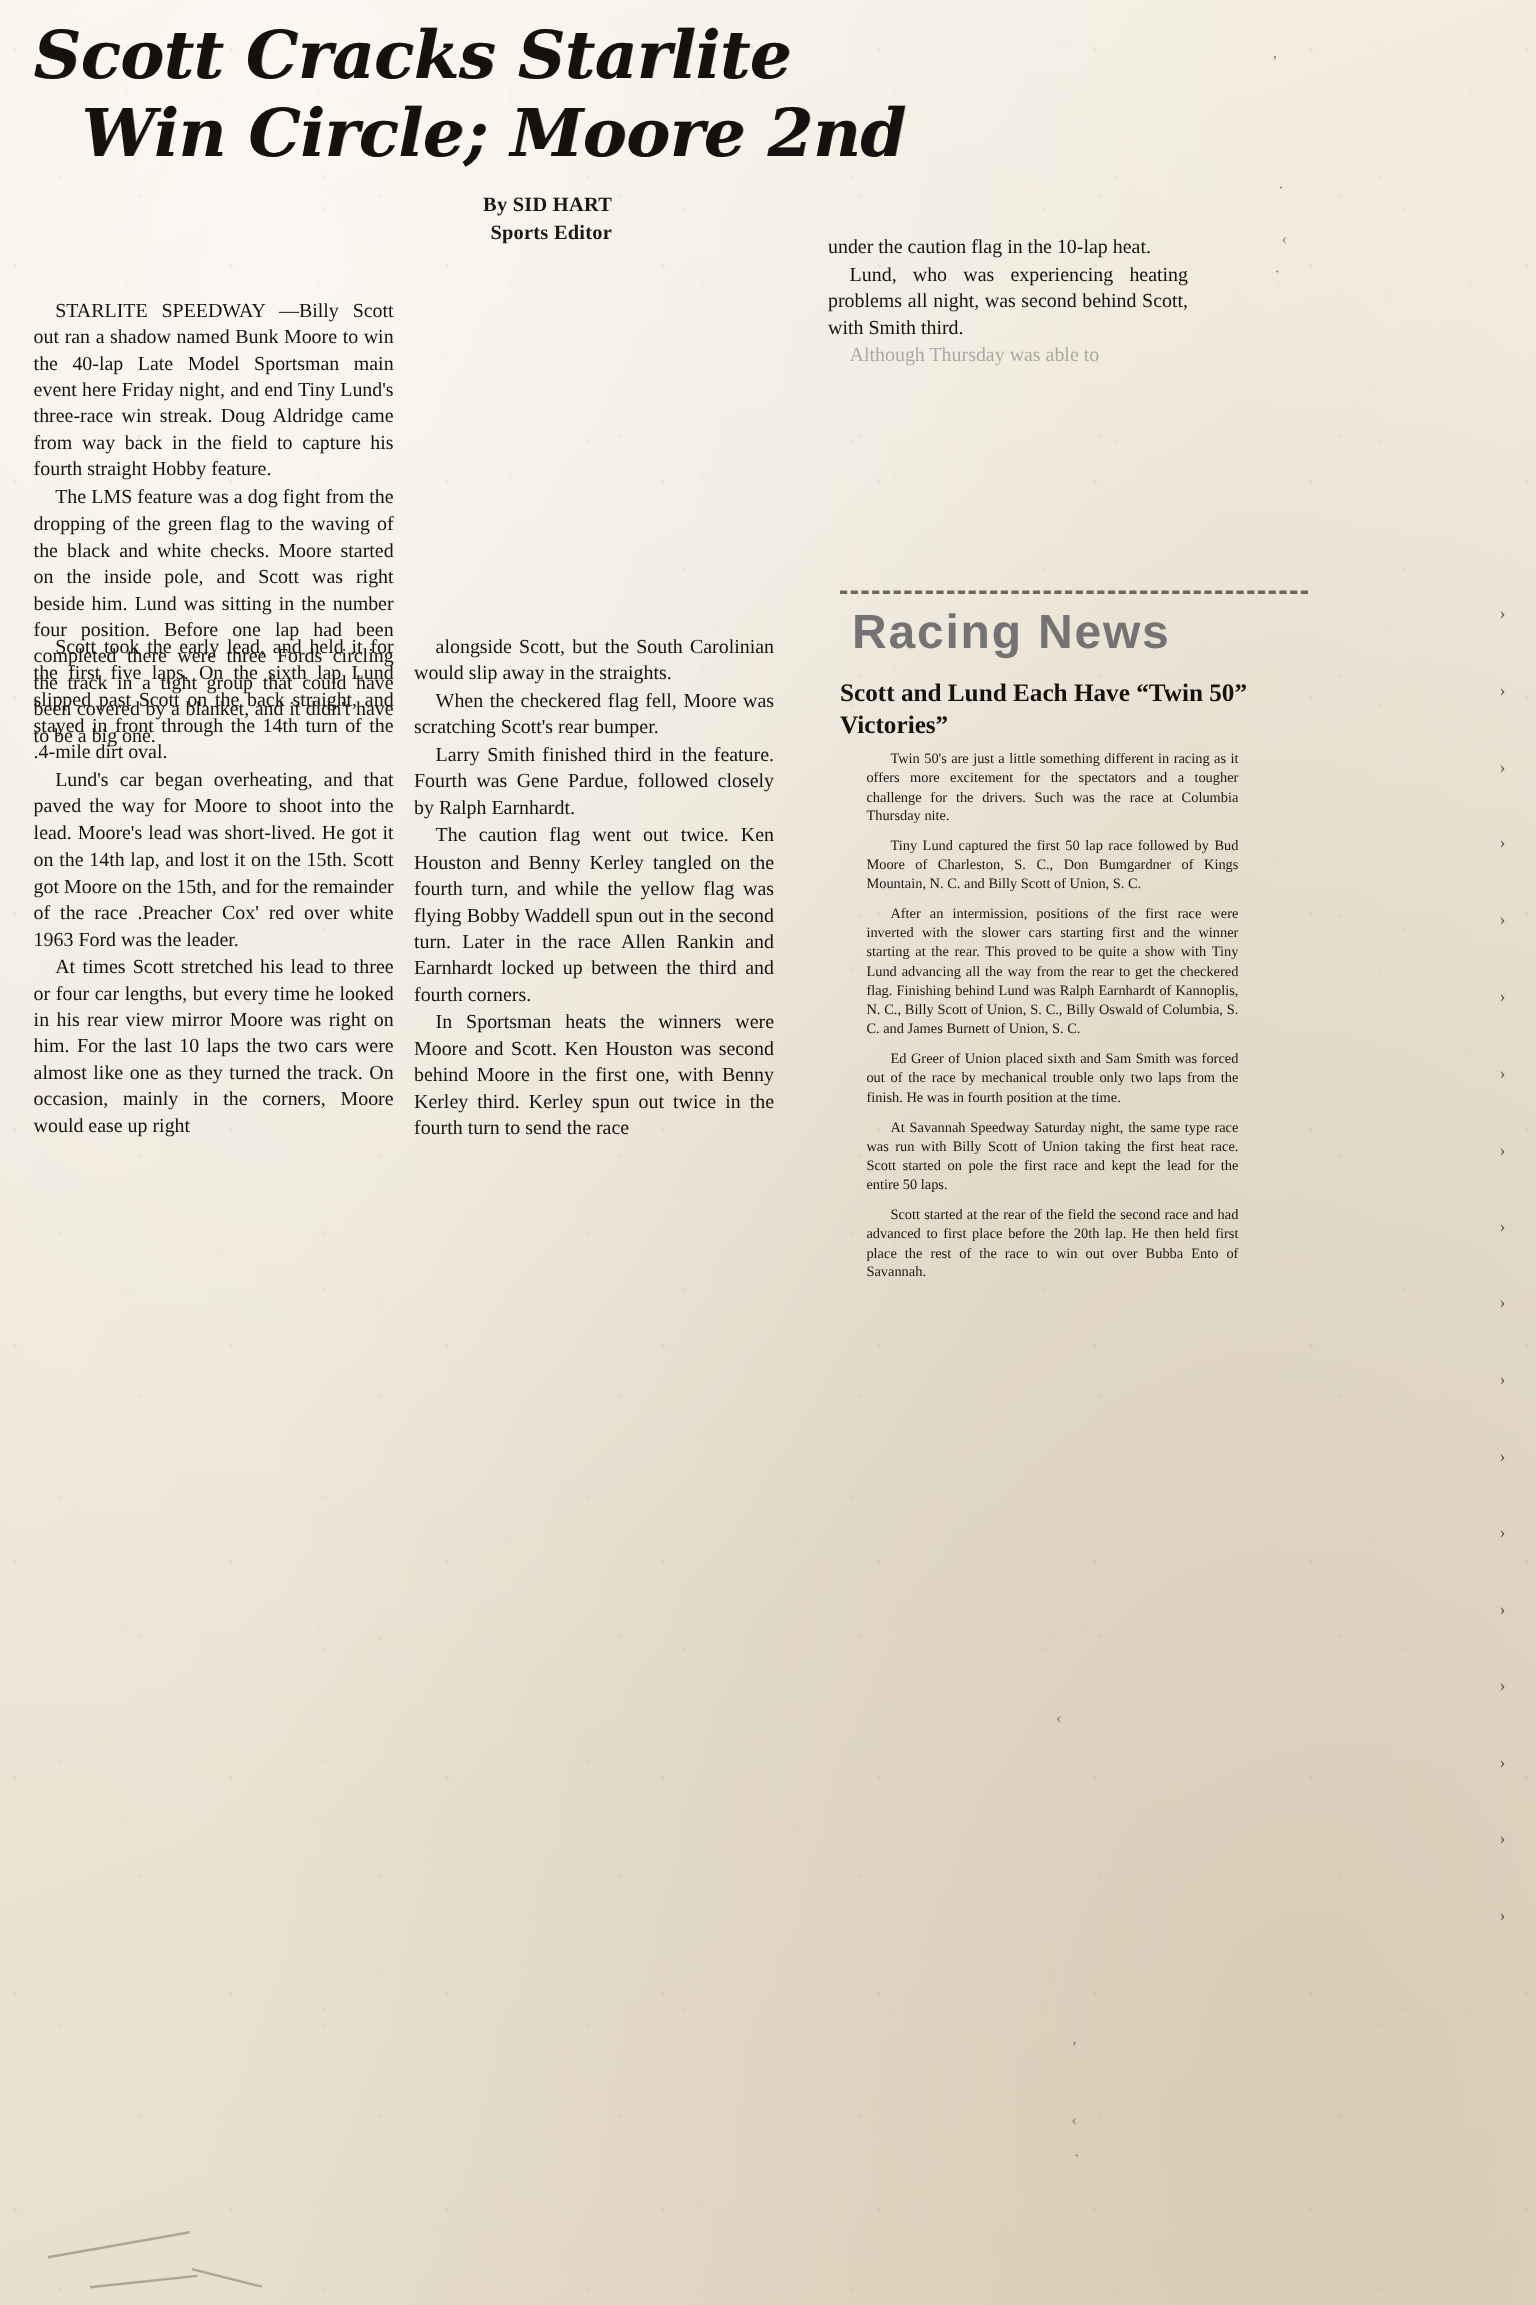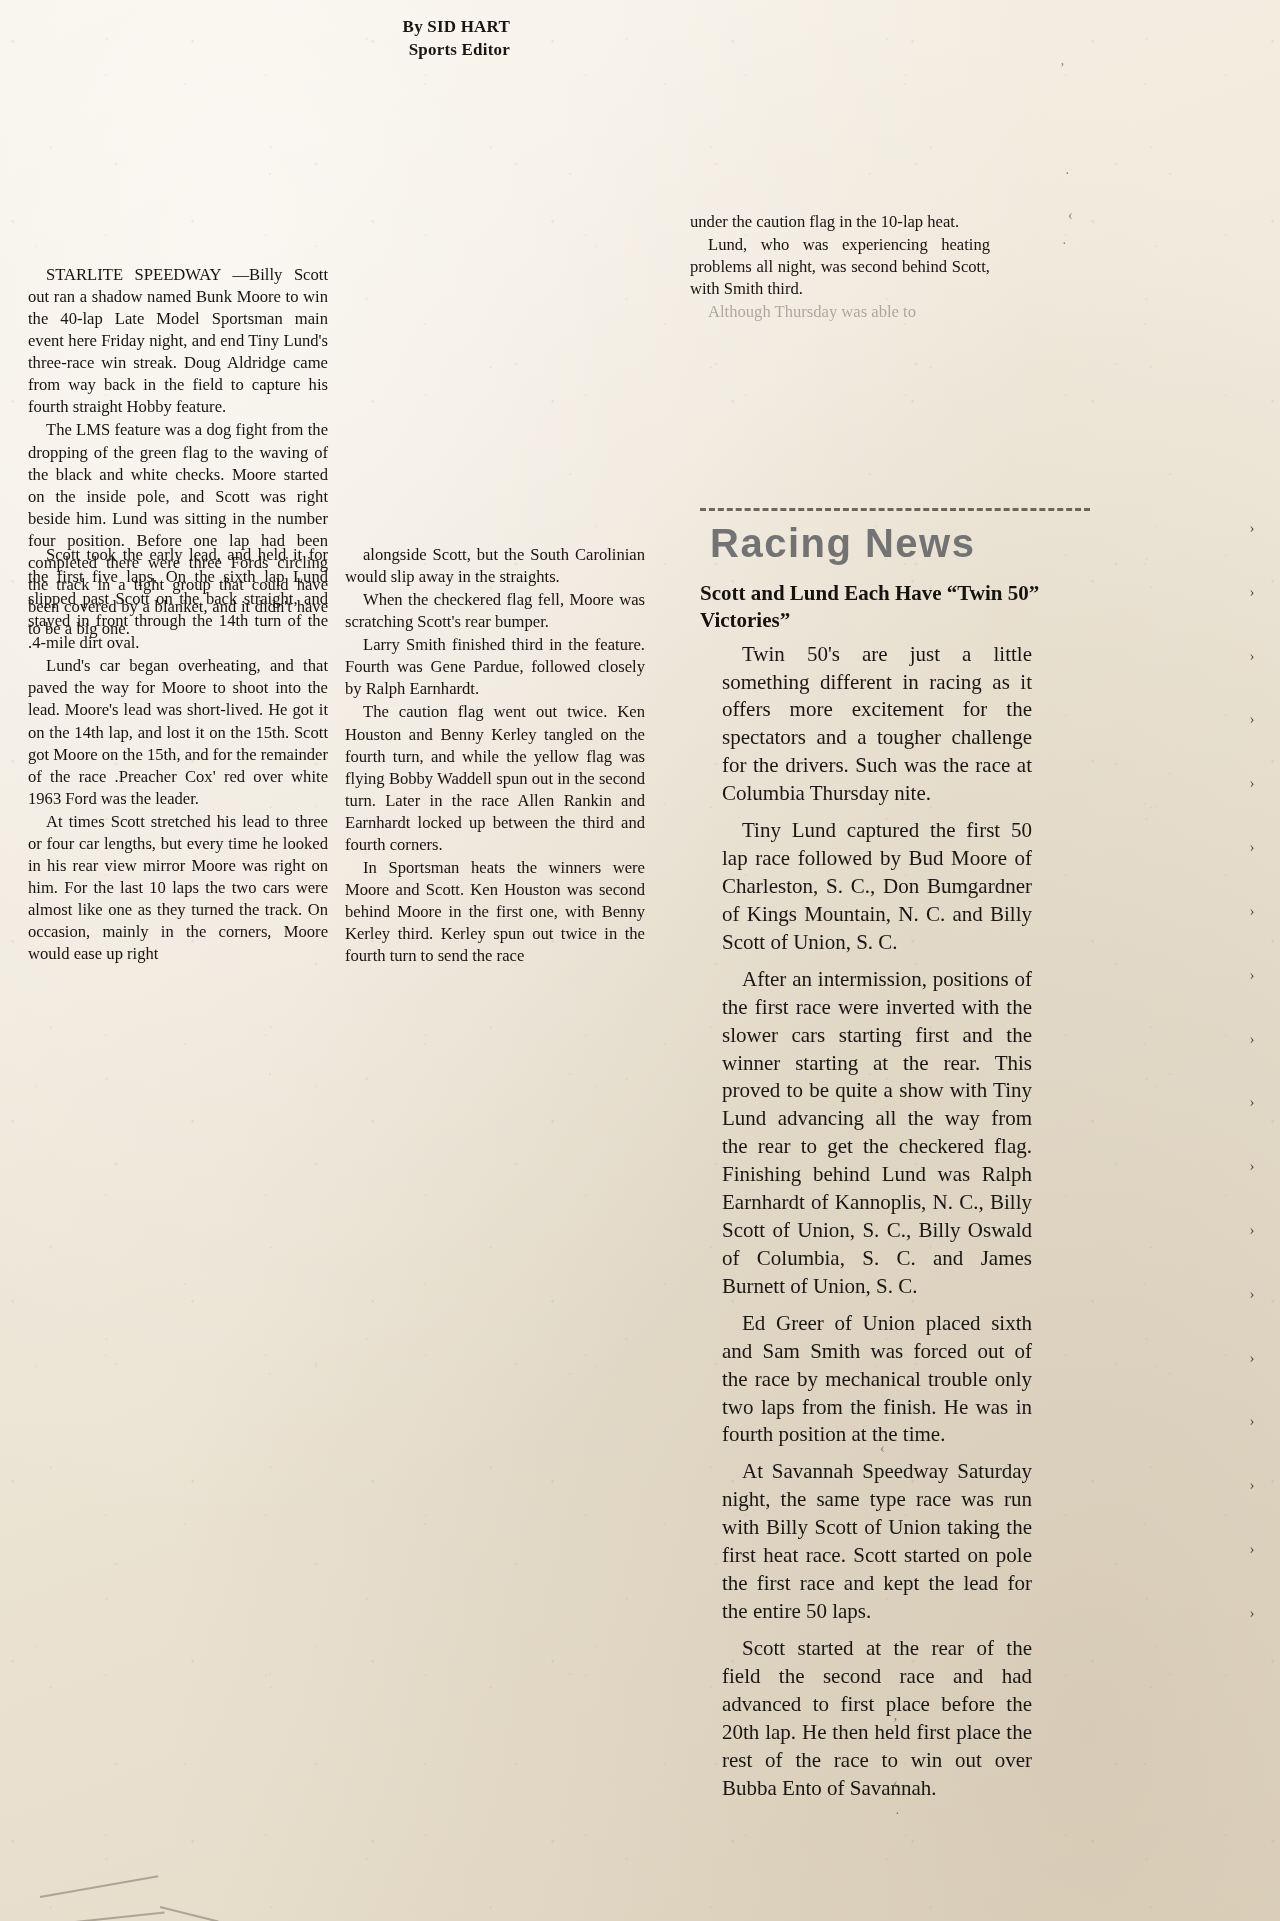--- a/index.html
+++ b/index.html
@@ -119,21 +119,21 @@
   .rn-sub {
     font-family: "Liberation Serif", serif;
     font-weight: bold;
     font-size: 21px;
     line-height: 1.3;
     margin: 0 0 6px 0;
     color: #16120e;
   }
   #rn-body {
     position: relative;
-    font-size: 21px;
+    font-size: 12px;
     line-height: 1.33;
     text-align: justify;
     width: 310px;
     margin-left: 22px;
   }
   #rn-body p {
     margin: 0 0 9px 0;
     text-indent: 20px;
   }
 
@@ -172,20 +172,24 @@
   }
 </style>
 </head>
 <body>
 
 <div class="paper"></div>
 <div class="speckle"></div>
 
 <div class="content">
 
+  <div class="headline">
+    <span>Scott Cracks Starlite</span>
+    <span class="l2">Win Circle; Moore 2nd</span>
+  </div>
 
   <div class="byline">
     <div>By SID HART</div>
     <div>Sports Editor</div>
   </div>
 
   <div class="col" id="col-a">
     <p>STARLITE SPEEDWAY —Billy Scott out ran a shadow named Bunk Moore to win the 40-lap Late Model Sportsman main event here Friday night, and end Tiny Lund's three-race win streak. Doug Aldridge came from way back in the field to capture his fourth straight Hobby feature.</p>
     <p>The LMS feature was a dog fight from the dropping of the green flag to the waving of the black and white checks. Moore started on the inside pole, and Scott was right beside him. Lund was sitting in the number four position. Before one lap had been completed there were three Fords circling the track in a tight group that could have been covered by a blanket, and it didn't have to be a big one.</p>
   </div>

